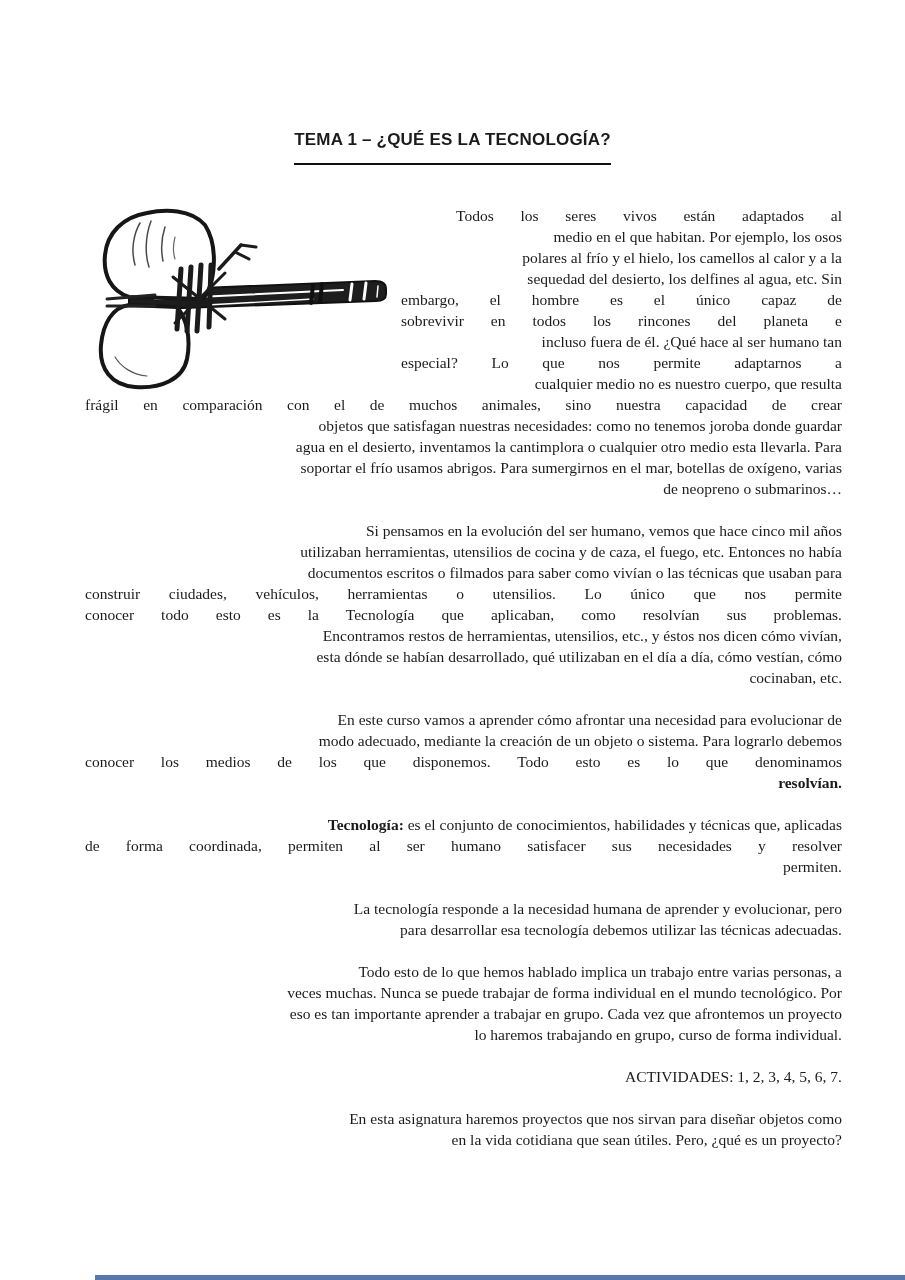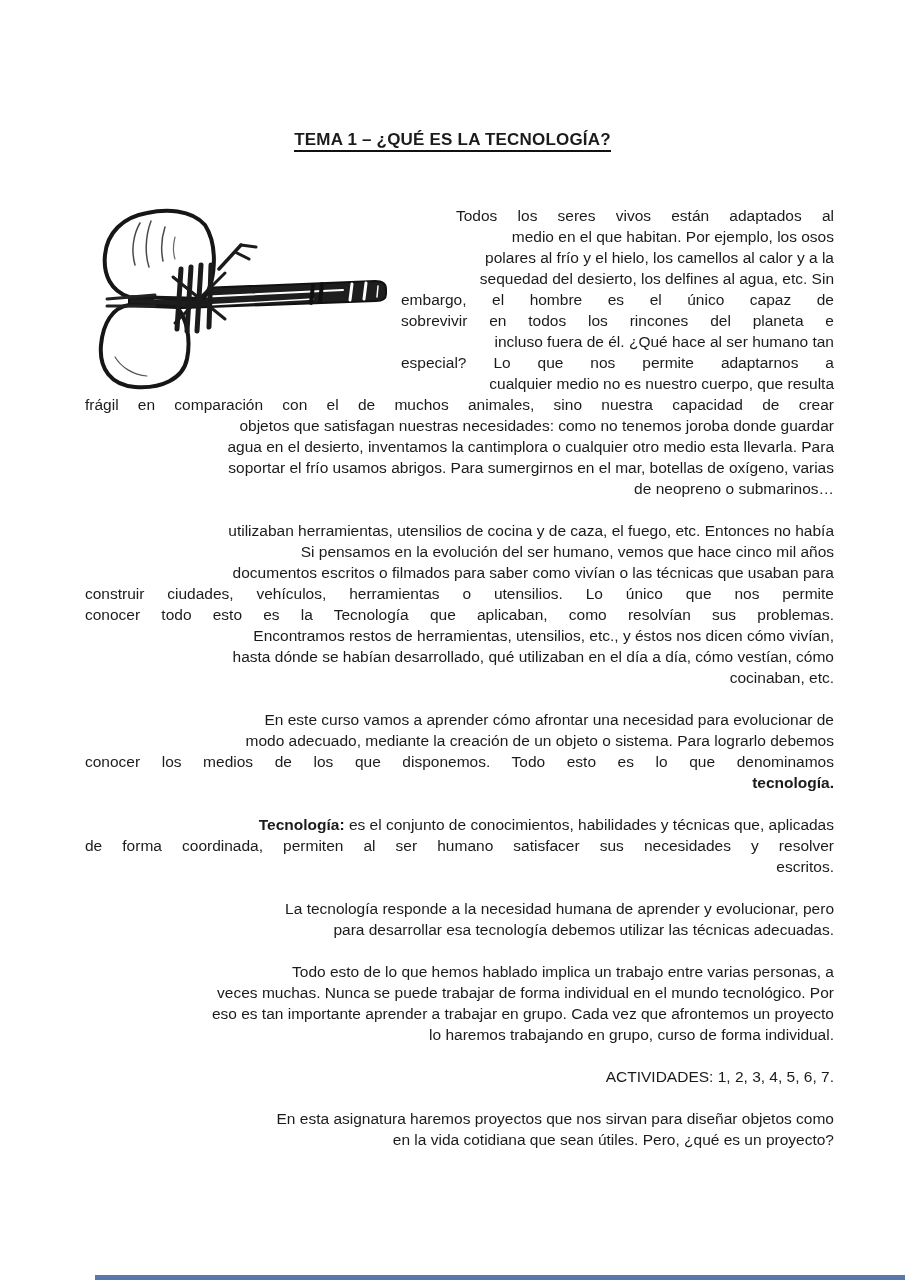--- a/index.html
+++ b/index.html
@@ -11,25 +11,25 @@
     font-family:"Liberation Sans", sans-serif;
     font-size:15.5px;
     overflow:hidden;
   }
   .title {
     position:absolute; top:130px; left:0; width:100%;
     text-align:center;
     font-size:17px; font-weight:bold;
     letter-spacing:0.2px;
   }
-  .title .u { border-bottom:2px solid #111; padding-bottom:1px; }
+  .title .u { border-bottom:2px solid #111; padding-bottom:14px; }
   .body {
     position:absolute; top:205px; left:85px; width:765px;
   }
-  .para { margin:0 16px 21px 0; }
+  .para { margin:0 8px 21px 0;font-family:Liberation Serif, serif; }
   .ln { line-height:21px; min-height:21px; text-align:right; }
   .ln.js { text-align:justify; text-align-last:justify; }
   .ln.ind { text-indent:55px; }
   .b { font-weight:bold; }
   .fig {
     float:left;
     width:304px; height:183px;
     margin:2px 12px 4px 0;
   }
   .fig svg { display:block; width:100%; height:100%; }
@@ -98,46 +98,46 @@
           <div class="ln">cualquier medio no es nuestro cuerpo, que resulta</div>
           <div class="ln js">frágil en comparación con el de muchos animales, sino nuestra capacidad de crear</div>
           <div class="ln">objetos que satisfagan nuestras necesidades: como no tenemos joroba donde guardar</div>
           <div class="ln">agua en el desierto, inventamos la cantimplora o cualquier otro medio esta llevarla. Para</div>
           <div class="ln">soportar el frío usamos abrigos. Para sumergirnos en el mar, botellas de oxígeno, varias</div>
           <div class="ln">de neopreno o submarinos…</div>
         </div>
     </div>
 
     <div class="para">
+        <div class="ln ind">Si pensamos en la evolución del ser humano, vemos que hace cinco mil años</div>
         <div class="ln">utilizaban herramientas, utensilios de cocina y de caza, el fuego, etc. Entonces no había</div>
-        <div class="ln ind">Si pensamos en la evolución del ser humano, vemos que hace cinco mil años</div>
         <div class="ln">documentos escritos o filmados para saber como vivían o las técnicas que usaban para</div>
         <div class="ln js">construir ciudades, vehículos, herramientas o utensilios. Lo único que nos permite</div>
         <div class="ln js">conocer todo esto es la Tecnología que aplicaban, como resolvían sus problemas.</div>
         <div class="ln">Encontramos restos de herramientas, utensilios, etc., y éstos nos dicen cómo vivían,</div>
-        <div class="ln">hasta dónde se habían desarrollado, qué utilizaban en el día a día, cómo vestían, cómo</div>
+        <div class="ln">esta dónde se habían desarrollado, qué utilizaban en el día a día, cómo vestían, cómo</div>
         <div class="ln">cocinaban, etc.</div>
       </div>
 
     <div class="para">
       <div>
           <div class="ln ind">En este curso vamos a aprender cómo afrontar una necesidad para evolucionar de</div>
           <div class="ln">modo adecuado, mediante la creación de un objeto o sistema. Para lograrlo debemos</div>
           <div class="ln js">conocer los medios de los que disponemos. Todo esto es lo que denominamos</div>
         </div>
-      <div class="ln b">tecnología.</div>
+      <div class="ln b">resolvían.</div>
     </div>
 
     <div class="para">
       <div class="ln ind">
         <span class="b">Tecnología:</span><span> es el conjunto de conocimientos, habilidades y técnicas que, aplicadas</span>
       </div>
       <div>
           <div class="ln js">de forma coordinada,  permiten al ser humano satisfacer sus necesidades y  resolver</div>
-          <div class="ln">escritos.</div>
+          <div class="ln">permiten.</div>
         </div>
     </div>
 
     <div class="para">
         <div class="ln ind">La tecnología responde a la necesidad humana de aprender y evolucionar, pero</div>
         <div class="ln">para desarrollar esa tecnología debemos utilizar las técnicas adecuadas.</div>
       </div>
 
     <div class="para">
         <div class="ln ind">Todo esto de lo que hemos hablado implica un trabajo entre varias personas, a</div>

